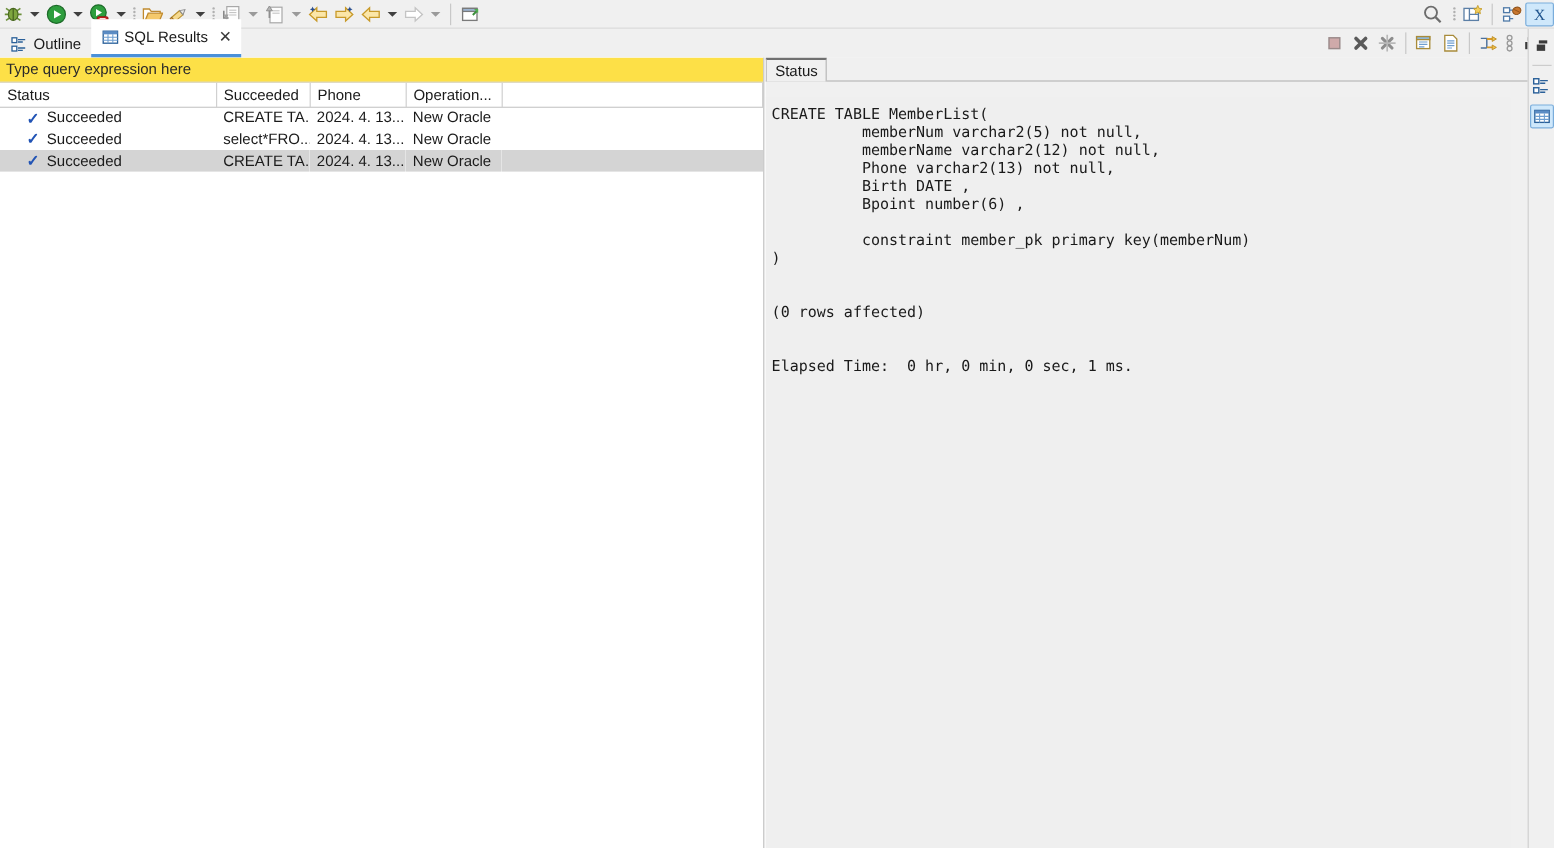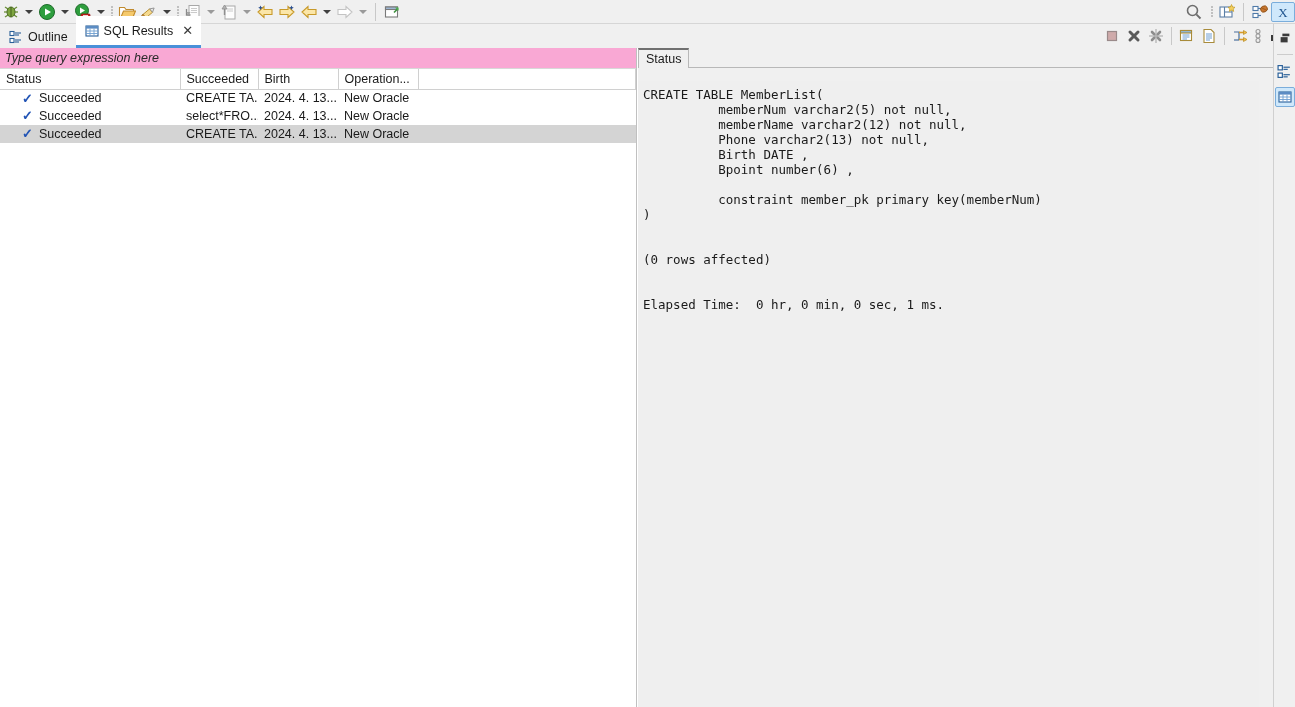--- a/index.html
+++ b/index.html
@@ -132,24 +132,23 @@
     box-sizing: border-box;
     overflow: hidden;
   }
   #filter-box {
     height: 21px;
     border-bottom: 1px solid #d8d8d8;
     display: flex;
     align-items: center;
     padding-left: 5px;
     box-sizing: border-box;
-    background: #f9a8d4;
+    background: #fde047;
     font-size: 12.5px;
     color: #2a2a2a;
-    font-style: italic;
   }
   #results-table {
     width: 100%;
     border-collapse: collapse;
     table-layout: fixed;
     font-size: 12.5px;
   }
   #results-table thead th {
     height: 20px;
     text-align: left;
@@ -585,21 +584,21 @@
       <col style="width:180px">
         <col style="width:78px">
         <col style="width:80px">
         <col style="width:80px">
         <col>
     </colgroup>
     <thead>
       <tr>
         <th>Status</th>
         <th>Succeeded</th>
-        <th>Birth</th>
+        <th>Phone</th>
         <th>Operation...</th>
         <th></th>
       </tr>
     </thead>
     <tbody>
       <tr>
         <td class="status-cell">
           <span class="check">✓</span>
           <span class="stxt">Succeeded</span>
         </td>

